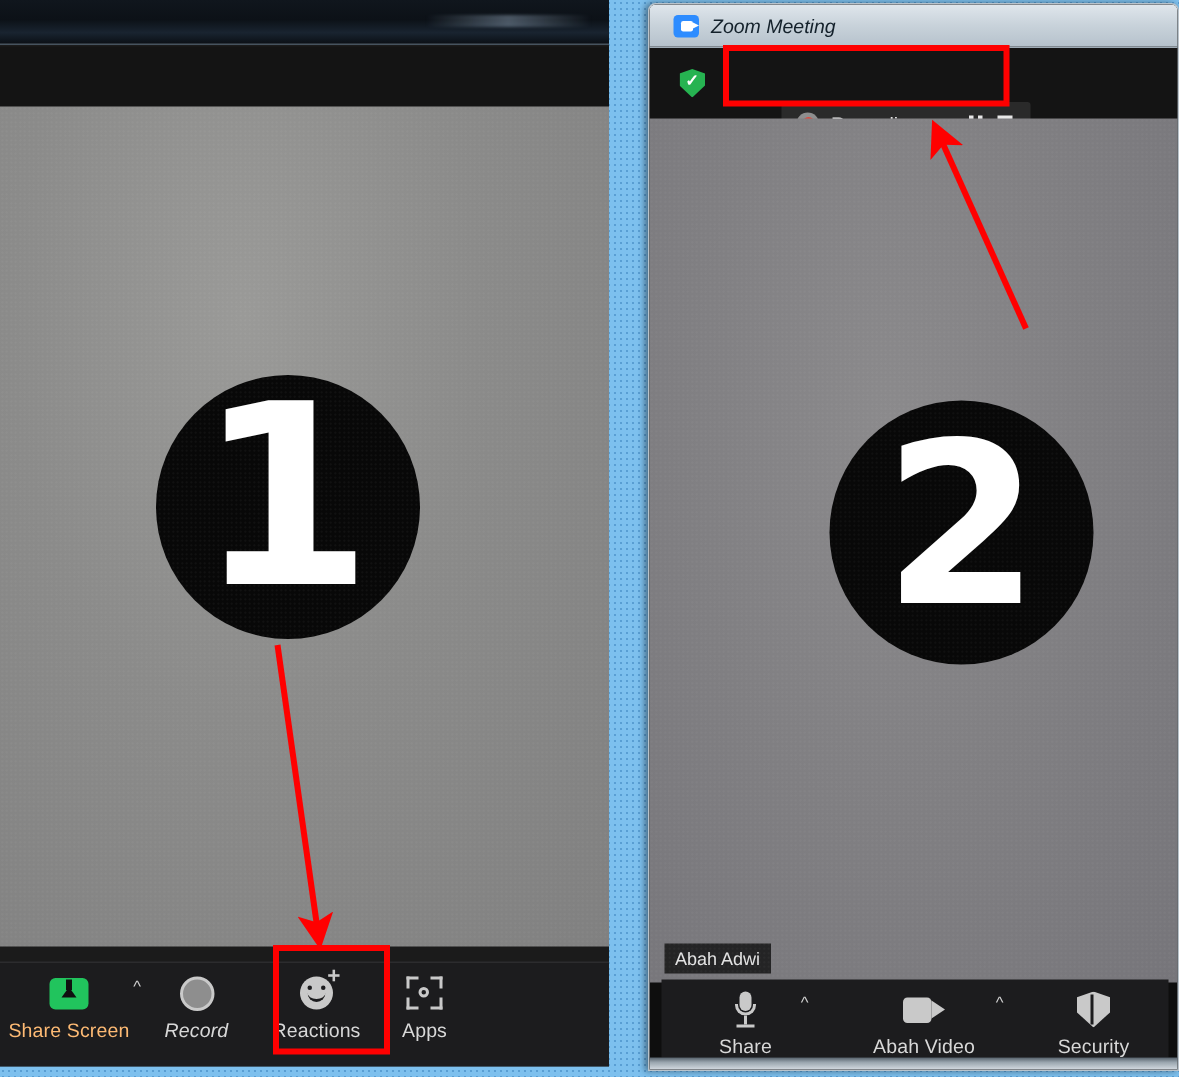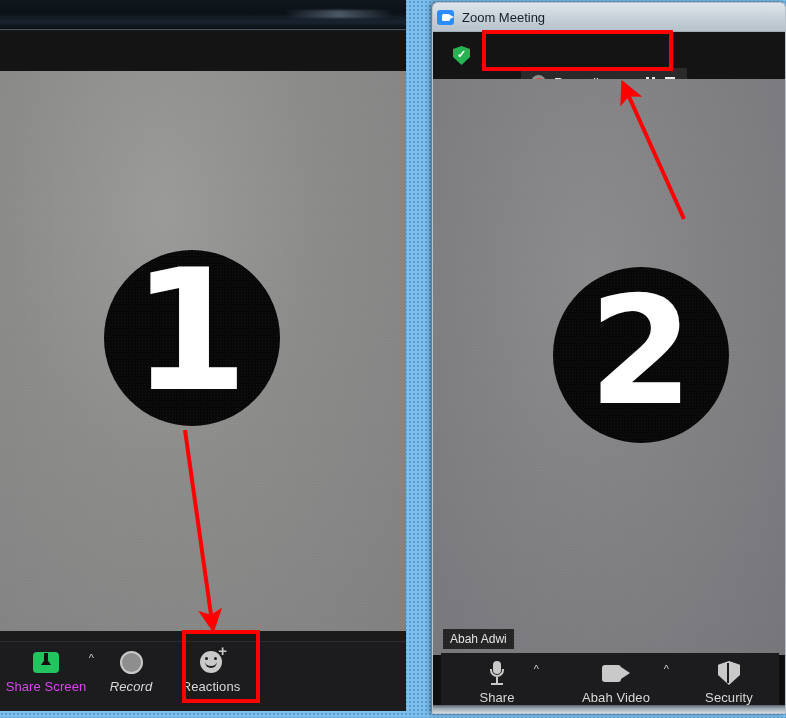--- a/index.html
+++ b/index.html
@@ -229,22 +229,23 @@
     width: 354px; height: 712px;
     background: #0e0e0e;
     border: 1px solid #b9c3cb;
     border-radius: 5px 5px 0 0;
     overflow: hidden;
     box-shadow: -2px 0 5px rgba(0,0,0,0.45);
   }
   .rw-titlebar {
     position: absolute; left: 0; top: 0; width: 352px; height: 29px;
     background: linear-gradient(180deg, #dfe6ec 0%, #c8d2da 50%, #b6c2cc 100%);
-    display: flex; align-items: center; padding-left: 4px; gap: 8px;
+    display: flex; align-items: center; padding-left: 16px; gap: 8px;
     border-bottom: 1px solid #9fabb5;
+    font-style: italic;
   }
   .rw-appicon {
     width: 17px; height: 15px; background: #2d8cff; border-radius: 3px;
     display:flex; align-items:center; justify-content:center;
   }
   .rw-appicon .c { width: 8px; height: 7px; background:#fff; border-radius:1.5px; position:relative; }
   .rw-appicon .c::after {
     content:""; position:absolute; right:-4px; top:1px;
     border-top:2.5px solid transparent; border-bottom:2.5px solid transparent;
     border-left:4px solid #fff;
@@ -342,21 +343,21 @@
     <div class="toolbar lw-toolbar">
 
 
       <div class="tb-item" style="width:92px;">
         <div class="tb-icon">
           <div class="ic-share">
               <div class="arw"></div>
               <div class="stem"></div>
             </div>
         </div>
-        <div class="lbl" style="color:#d946ef;">Share Screen</div>
+        <div class="lbl" style="color:#fdba74;">Share Screen</div>
         <span class="caret" style="right:-2px;">^</span>
       </div>
 
       <div class="tb-item" style="width:78px;font-style:italic;">
         <div class="tb-icon">
             <div class="ic-record"></div>
           </div>
         <div class="lbl">Record</div>
       </div>
 
@@ -367,20 +368,32 @@
                 <i></i>
                 <i></i>
               </div>
             <div class="mouth"></div>
             <div class="plus">+</div>
           </div>
         </div>
         <div class="lbl">Reactions</div>
       </div>
 
+      <div class="tb-item" style="width:62px;">
+        <div class="tb-icon">
+          <div class="ic-apps">
+              <i class="tl"></i>
+              <i class="tr"></i>
+              <i class="bl"></i>
+              <i class="br"></i>
+              <div class="dot"></div>
+            </div>
+        </div>
+        <div class="lbl">Apps</div>
+      </div>
     </div>
   </div>
 
   <div class="right-window">
     <div class="rw-titlebar">
       <div class="rw-appicon">
           <div class="c"></div>
         </div>
       <div class="rw-title">Zoom Meeting</div>
     </div>

